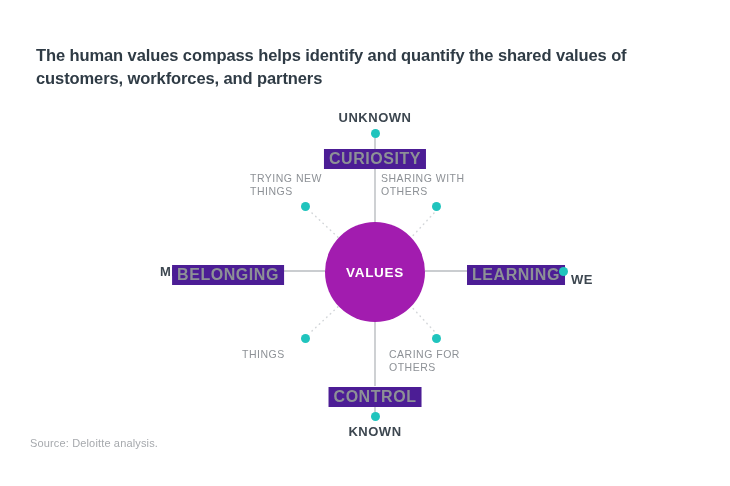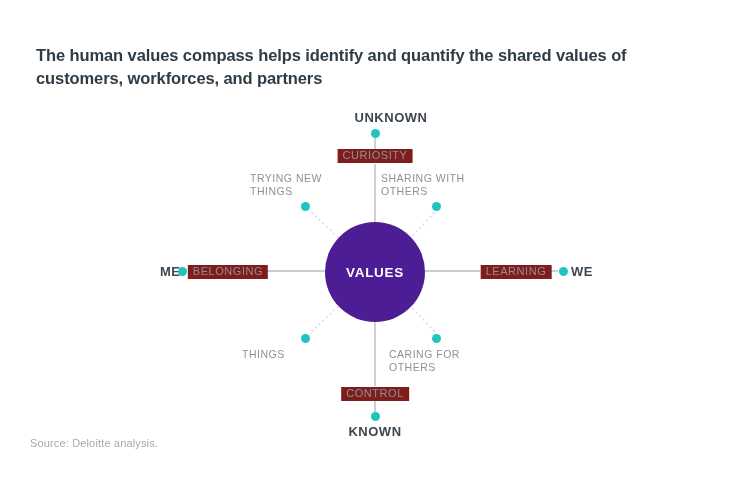--- a/index.html
+++ b/index.html
@@ -47,21 +47,21 @@
     left: 0; top: 0;
     width: 730px; height: 486px;
   }
 
   
   #center-circle {
     position: absolute;
     left: 325px; top: 222px;
     width: 100px; height: 100px;
     border-radius: 50%;
-    background: #4c1d95;
+    background: #a21caf;
     display: flex;
     align-items: center;
     justify-content: center;
     text-align: right;
   }
   #center-circle .label {
     color: #ffffff;
     font-size: 13.5px;
     font-weight: bold;
     letter-spacing: 0.7px;
@@ -81,25 +81,25 @@
     white-space: nowrap;
     line-height: 1.25;
   }
   .lbl-pole {
     font-size: 13px;
     font-weight: bold;
     color: #3d4750;
     letter-spacing: 0.5px;
   }
   .lbl-axis {
-    font-size: 11px;
-    font-weight: normal;
+    font-size: 16px;
+    font-weight: bold;
     color: #8d9196;
     letter-spacing: 0.55px;
-    background: #7f1d1d;
+    background: #4c1d95;
     padding: 0 5px;
   }
   .lbl-diag {
     font-size: 10.5px;
     color: #8d9196;
     letter-spacing: 0.5px;
     text-align: left;
     white-space: normal;
   }
 
@@ -133,35 +133,35 @@
     <line x1="312" y1="213" x2="342" y2="241" stroke="#d3d6d9" stroke-width="1.5" stroke-linecap="round" stroke-dasharray="0.5 4.5"></line>
     <line x1="434" y1="213" x2="408" y2="241" stroke="#d3d6d9" stroke-width="1.5" stroke-linecap="round" stroke-dasharray="0.5 4.5"></line>
     <line x1="312" y1="331" x2="342" y2="303" stroke="#d3d6d9" stroke-width="1.5" stroke-linecap="round" stroke-dasharray="0.5 4.5"></line>
     <line x1="434" y1="331" x2="408" y2="303" stroke="#d3d6d9" stroke-width="1.5" stroke-linecap="round" stroke-dasharray="0.5 4.5"></line>
   </svg>
 
   <div id="center-circle">
     <span class="label">VALUES</span>
   </div>
 
-  <div class="lbl lbl-pole ctr-x" style="left:391px; top:110px;">UNKNOWN</div>
+  <div class="lbl lbl-pole ctr-x" style="left:375px; top:110px;">UNKNOWN</div>
   <div class="dot" style="left:370.5px; top:128.5px;"></div>
   <div class="lbl lbl-axis ctr-x" style="left:375px; top:149px;">CURIOSITY</div>
 
   <div class="lbl lbl-axis ctr-x" style="left:375px; top:387px;">CONTROL</div>
   <div class="dot" style="left:370.5px; top:411.5px;"></div>
   <div class="lbl lbl-pole ctr-x" style="left:375px; top:424px;">KNOWN</div>
 
   <div class="lbl lbl-pole" style="left:160px; top:264px;">ME</div>
   <div class="dot" style="left:178px; top:266.5px;"></div>
   <div class="lbl lbl-axis ctr-x" style="left:228px; top:265px;">BELONGING</div>
 
   <div class="lbl lbl-axis ctr-x" style="left:516px; top:265px;">LEARNING</div>
   <div class="dot" style="left:559px; top:266.5px;"></div>
-  <div class="lbl lbl-pole" style="left:571px; top:264px;">WE</div>
+  <div class="lbl lbl-pole" style="left:571px; top:272px;">WE</div>
 
   <div class="lbl lbl-diag ctr-x" style="left:305px; top:172px; width:110px;">
     <div>TRYING NEW</div>
     <div>THINGS</div>
   </div>
   <div class="dot" style="left:300.5px; top:201.5px;"></div>
 
   <div class="lbl lbl-diag ctr-x" style="left:441px; top:172px; width:120px;">
     <div>SHARING WITH</div>
     <div>OTHERS</div>

